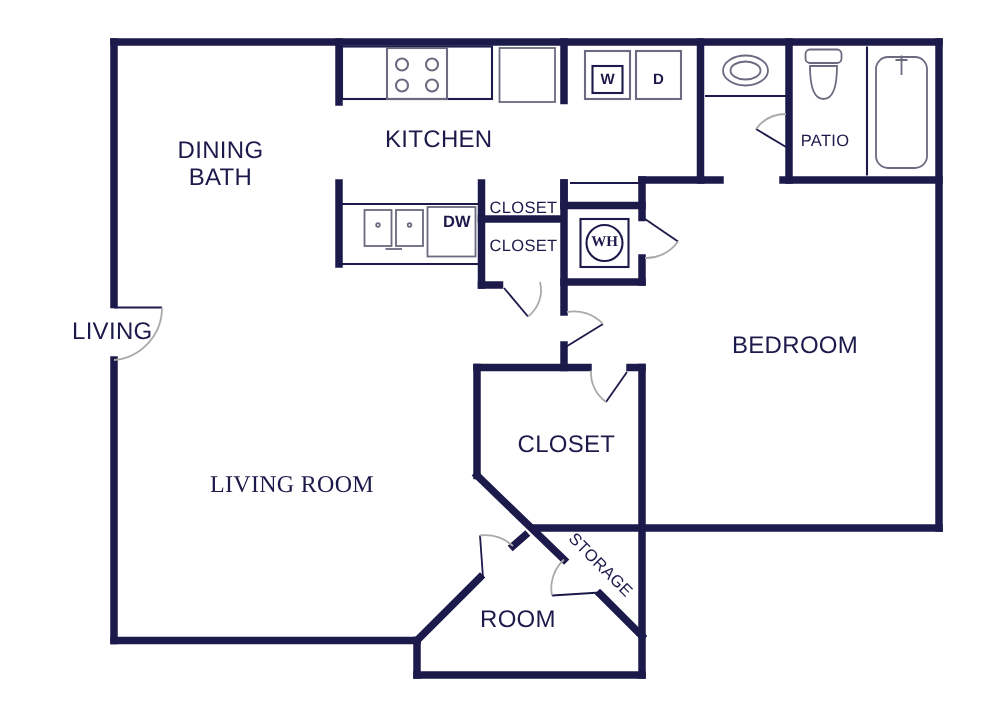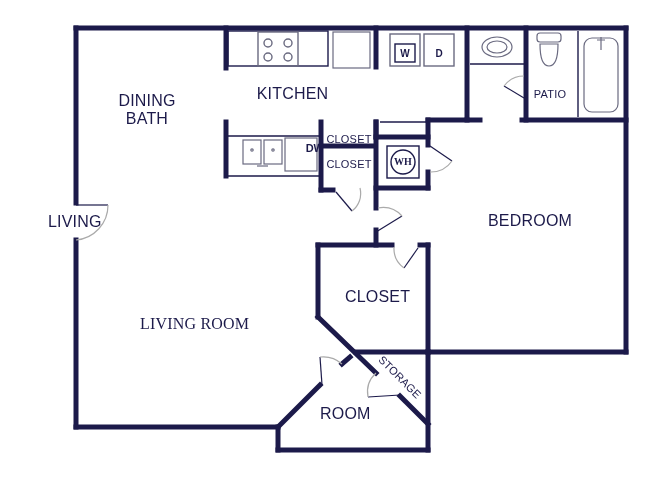--- a/index.html
+++ b/index.html
@@ -137,25 +137,25 @@
       <path d="M368 397 A26 26 0 0 1 376 373" stroke="#aaa"></path>
   </g>
 </svg>
 
 <div class="lbl" style="left:112px;top:92px;width:70px;">
   <div>DINING</div>
   <div>BATH</div>
 </div>
 <div class="lbl" style="left:255px;top:85px;width:75px;">KITCHEN</div>
 <div class="lbl" style="left:140px;top:315px;width:105px;font-family:Liberation Serif, serif;">LIVING ROOM</div>
-<div class="lbl" style="left:488px;top:212px;width:80px;">BEDROOM</div>
+<div class="lbl" style="left:488px;top:222px;width:80px;">BEDROOM</div>
 <div class="lbl small" style="left:530px;top:85px;width:40px;">PATIO</div>
 <div class="lbl small" style="left:322px;top:130px;width:54px;">CLOSET</div>
 <div class="lbl small" style="left:322px;top:155px;width:54px;">CLOSET</div>
 <div class="lbl" style="left:345px;top:288px;width:60px;">CLOSET</div>
 <div class="lbl small" style="left:370px;top:368px;width:60px;transform:rotate(45deg);">STORAGE</div>
 <div class="lbl" style="left:320px;top:405px;width:50px;">ROOM</div>
 <div class="lbl" style="left:48px;top:213px;width:50px;">LIVING</div>
 
 <div class="fx" style="left:395px;top:48px;width:20px;">W</div>
 <div class="fx" style="left:424px;top:48px;width:30px;">D</div>
-<div class="fx" style="left:285px;top:142px;width:39px;font-size:11px;text-align:right;">DW</div>
+<div class="fx" style="left:285px;top:142px;width:39px;font-size:11px;">DW</div>
 <div class="fx" style="left:387px;top:156px;width:32px;font-family:Liberation Serif, serif;">WH</div>
 
 </body></html>

